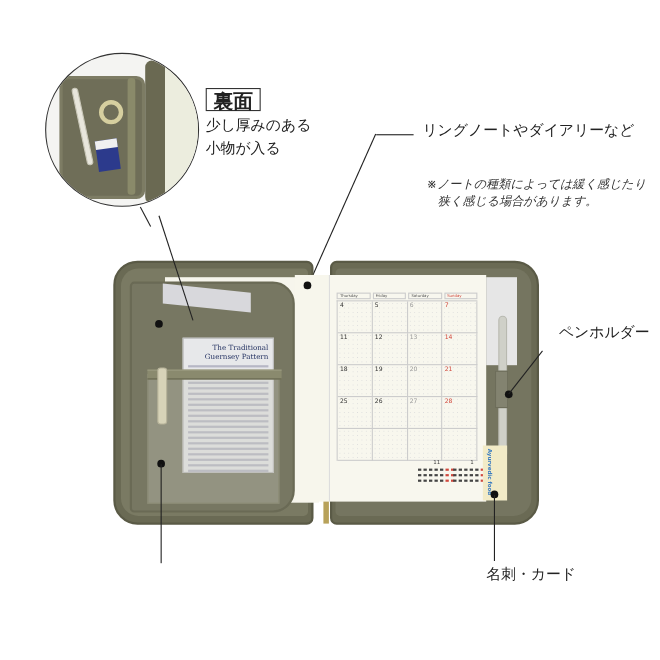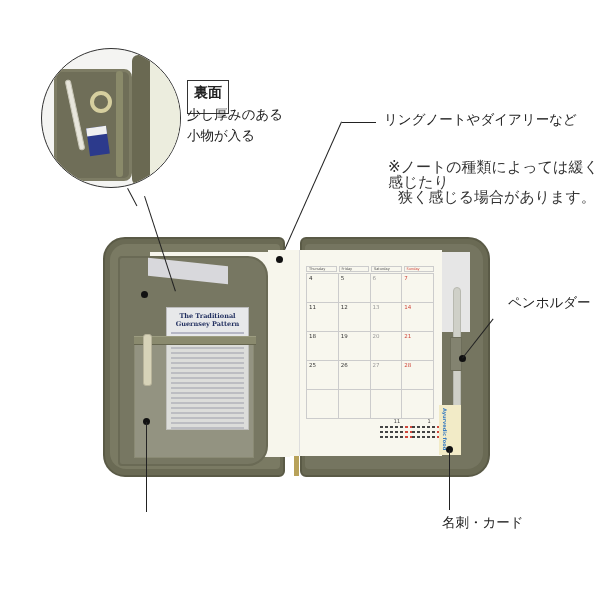--- a/index.html
+++ b/index.html
@@ -19,25 +19,25 @@
     }
     .inset-band { left: 74px; top: 22px; width: 7px; height: 106px; background: #8a8a6a; border-radius: 3px; }
     .inset-spine { left: 90px; top: 6px; width: 18px; height: 130px; background: #6a6952; border-radius: 6px 0 0 6px; }
     .inset-page { left: 108px; top: 6px; width: 40px; height: 130px; background: #ecedde; }
     .inset-pen { left: 30px; top: 30px; width: 6px; height: 72px; background: #e8e6dc; border-radius: 3px; transform: rotate(-12deg); border: 1px solid #c9c7b8; }
     .inset-tape { left: 48px; top: 42px; width: 22px; height: 22px; border-radius: 50%; border: 4px solid #d6cf9f; background: transparent; }
     .inset-eraser { left: 46px; top: 78px; width: 20px; height: 28px; background: #2c3a8c; border-top: 8px solid #f0f0f0; transform: rotate(-8deg); }
 
     
     .label-box {
-      left: 187px; top: 80px; height: 34px; padding: 0 6px; border: 1.5px solid #333;
-      font-size: 14px; font-weight: bold; line-height: 23px; background: #fff;
+      left: 187px; top: 80px; height: 21px; padding: 0 6px; border: 1.5px solid #333;
+      font-size: 18px; font-weight: bold; line-height: 23px; background: #fff;
     }
     .label-text { font-size: 13.5px; line-height: 21px; color: #222; }
-    .note-text { font-size: 15px; line-height: 15px; color: #333; }
+    .note-text { font-size: 11px; line-height: 15px; color: #333; font-style: italic; }
 
     .line { background: #222; transform-origin: 0 0; height: 1px; }
     .dot { width: 7px; height: 7px; border-radius: 50%; background: #111; }
 
     
     .case-left {
       left: 103px; top: 237px; width: 182px; height: 240px; border-radius: 22px 6px 6px 22px;
       background: #6a6a54; border: 2px solid #5a5a46;
     }
     .case-right {
@@ -52,21 +52,21 @@
     .diary-right { left: 300px; top: 250px; width: 142px; height: 206px; background: #f8f7ee; }
     .receipt { left: 442px; top: 252px; width: 28px; height: 80px; background: #e6e6e6; }
 
     .pocket-flap {
       left: 118px; top: 256px; width: 150px; height: 210px; border-radius: 4px 20px 20px 4px;
       background: #777762; border: 2px solid #6a6a55;
     }
     .paper-slip { left: 148px; top: 262px; width: 80px; height: 18px; background: #d8d8dc; transform: skewY(6deg); }
     .clear-pocket { left: 134px; top: 340px; width: 120px; height: 118px; background: rgba(200,200,190,0.35); border: 1px solid #8a8a74; }
     .doc-card { left: 166px; top: 307px; width: 83px; height: 123px; background: #e7e8ea; border: 1px solid #bbb; padding: 4px 4px; }
-    .doc-title { font-family: "DejaVu Serif", serif; font-size: 6.5px; font-weight: bold; color: #1f2d5e; text-align: center; line-height: 8px; }
+    .doc-title { font-family: "DejaVu Serif", serif; font-size: 6.5px; font-weight: normal; color: #1f2d5e; text-align: right; line-height: 8px; }
     .doc-lines { margin-top: 4px; }
     .doc-line { height: 2px; background: #aab; margin: 3px 0; opacity: 0.8; }
     .pocket-band { left: 134px; top: 336px; width: 122px; height: 9px; background: #8a8a6e; border-top: 1px solid #9c9c80; border-bottom: 1px solid #66664f; }
     .pen-clip { left: 143px; top: 334px; width: 9px; height: 52px; background: #d7d3b8; border-radius: 3px; border: 1px solid #b7b39a; }
 
     
     .cal { left: 306px; top: 266px; width: 128px; }
     .cal-head { display: flex; gap: 2px; }
     .cal-head div { flex: 1; height: 6px; border: 1px solid #ccc; font-size: 3.5px; line-height: 4px; color: #555; padding-left: 2px; }
     .cal-grid { display: grid; grid-template-columns: repeat(4, 1fr); grid-auto-rows: 29px; margin-top: 1px; border-left: 1px solid #ccc; border-top: 1px solid #ccc; }

